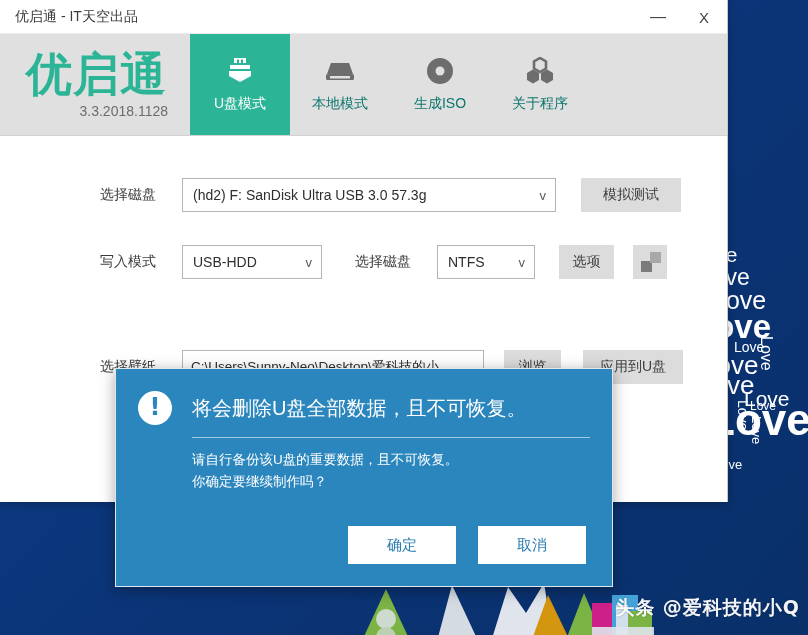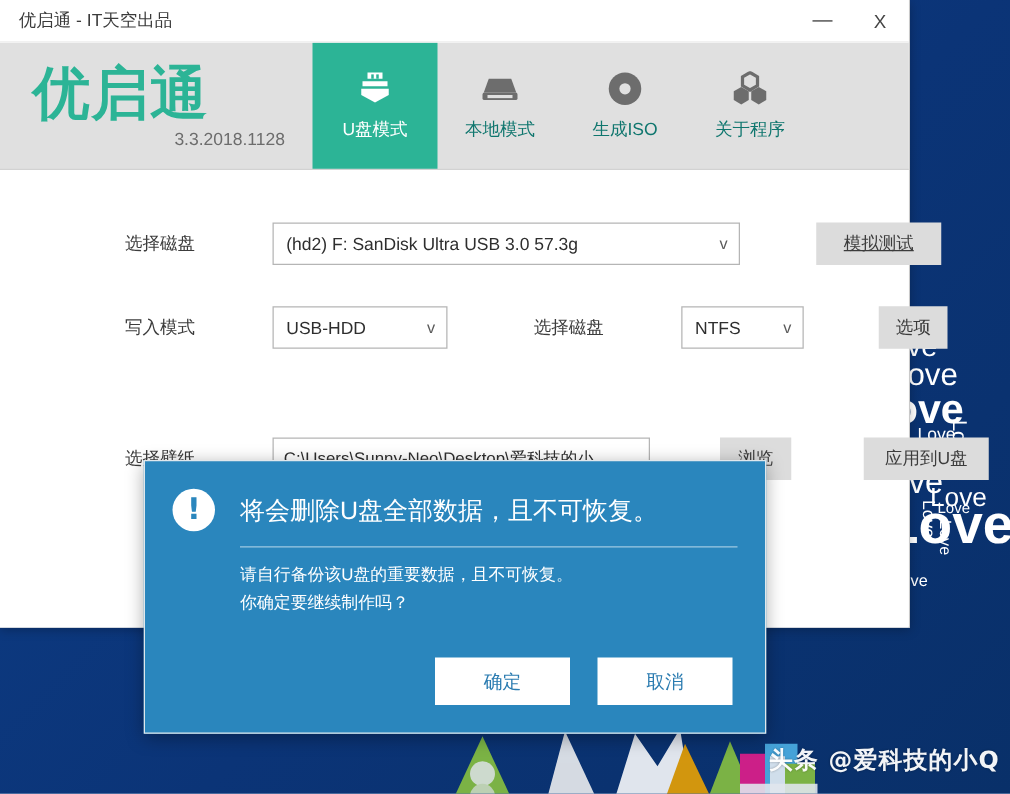--- a/index.html
+++ b/index.html
@@ -53,39 +53,39 @@
     width: 46px; height: 34px; display: flex; align-items: center; justify-content: center;
     font-size: 15px; color: #444; cursor: default; background: transparent;
   }
   .win-btn.min { font-size: 16px; }
 
   
   .toolbar {
     height: 102px; background: #e0e0e0; display: flex; align-items: stretch;
     border-bottom: 1px solid #d2d2d2;
   }
-  .brand { width: 250px; position: relative; display: flex; flex-direction: column; justify-content: center; padding-left: 26px; }
+  .brand { width: 190px; position: relative; display: flex; flex-direction: column; justify-content: center; padding-left: 26px; }
   .brand-logo {
     font-size: 46px; font-weight: 700; color: #2cb496; letter-spacing: 1px;
     line-height: 1; font-family: "DejaVu Sans", sans-serif;
   }
   .brand-ver { font-size: 14px; color: #6c6c6c; text-align: right; padding-right: 22px; margin-top: 6px; font-family: "Liberation Sans", sans-serif; }
 
   .tabs { display: flex; align-items: stretch; }
   .tab {
     width: 100px; display: flex; flex-direction: column; align-items: center; justify-content: center;
     gap: 9px; cursor: default; color: #0f766e;
   }
   .tab .tab-label { font-size: 14px; font-family: "Liberation Sans", sans-serif; }
   .tab.active { background: #2cb496; color: #ffffff; }
   .tab-icon { width: 36px; height: 30px; display: flex; align-items: center; justify-content: center; }
 
   
   .body-area { position: relative; height: calc(502px - 34px - 102px); background: #ffffff; }
-  .form-row { position: absolute; display: flex; align-items: center; gap: 36px; }
+  .form-row { position: absolute; display: flex; align-items: center; }
   .field-label { font-size: 14px; color: #3c3c3c; font-family: "Liberation Sans", sans-serif; }
   .combo {
     position: relative; height: 34px; border: 1px solid #b5b5b5; background: #ffffff;
     display: flex; align-items: center; padding: 0 26px 0 10px;
     font-size: 14px; color: #2e2e2e; overflow: hidden; white-space: nowrap;
     font-family: "Liberation Sans", sans-serif;
   }
   .combo .caret {
     position: absolute; right: 9px; top: 50%; transform: translateY(-50%);
     font-size: 13px; color: #5a5a5a; font-family: "Liberation Sans", sans-serif;
@@ -243,21 +243,21 @@
     </div>
 
     <div class="body-area">
 
       <div class="form-row" style="left:100px; top:42px;">
         <span class="field-label" style="width:82px;">选择磁盘</span>
         <div class="combo" style="width:374px;">
           <span>(hd2) F: SanDisk Ultra USB 3.0 57.3g</span>
           <span class="caret">v</span>
         </div>
-        <div class="btn" style="width:100px; margin-left:25px;text-decoration:underline;">模拟测试</div>
+        <div class="btn" style="width:100px; margin-left:25px;">模拟测试</div>
       </div>
 
       <div class="form-row" style="left:100px; top:109px;">
         <span class="field-label" style="width:82px;">写入模式</span>
         <div class="combo" style="width:140px;">
           <span>USB-HDD</span>
           <span class="caret">v</span>
         </div>
         <span class="field-label" style="width:82px; margin-left:33px;">选择磁盘</span>
         <div class="combo" style="width:98px;">

